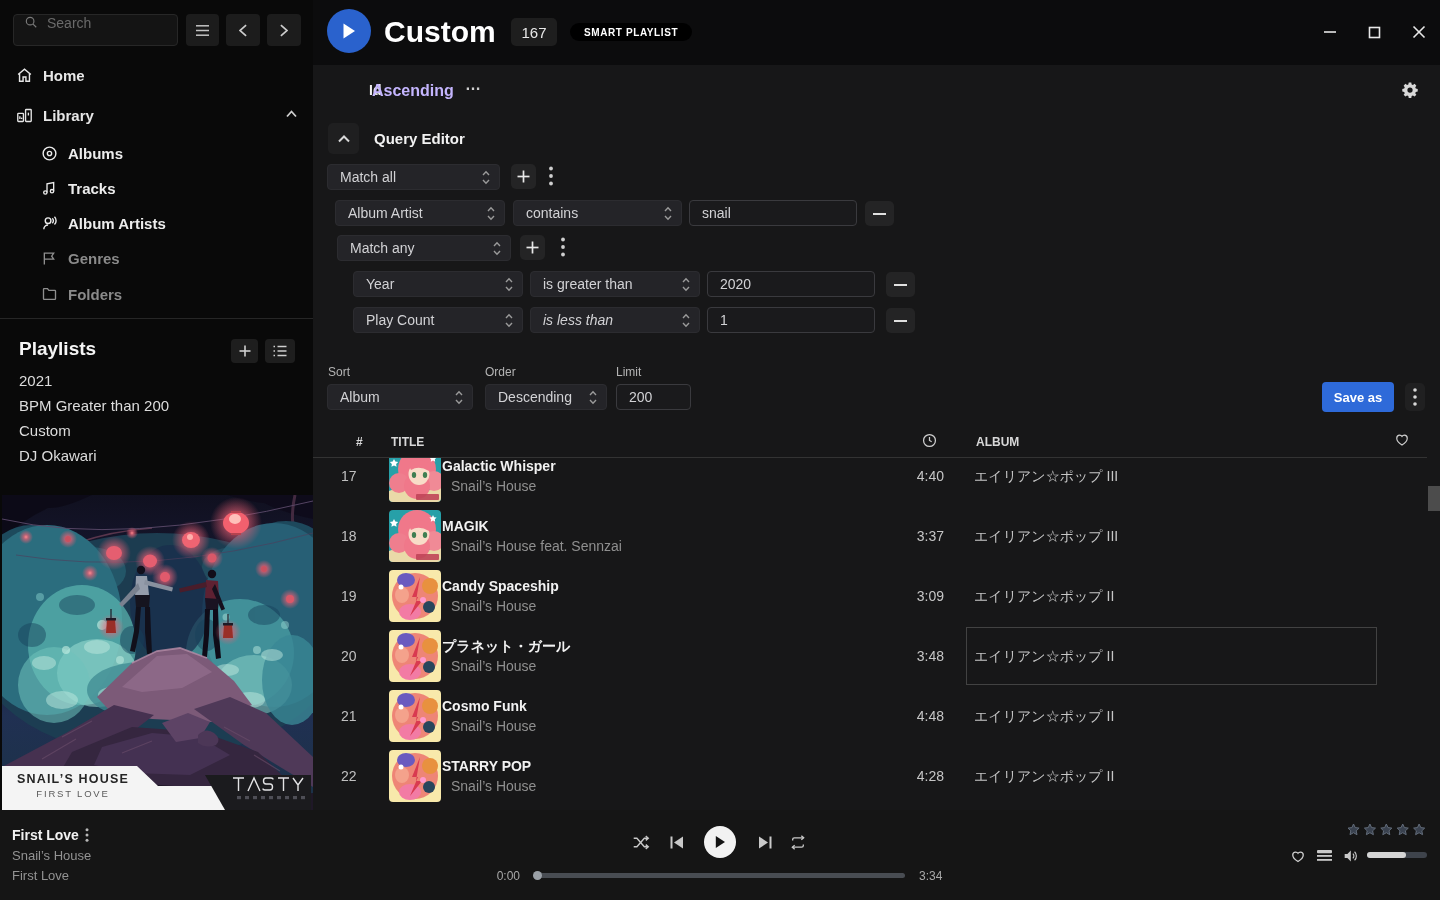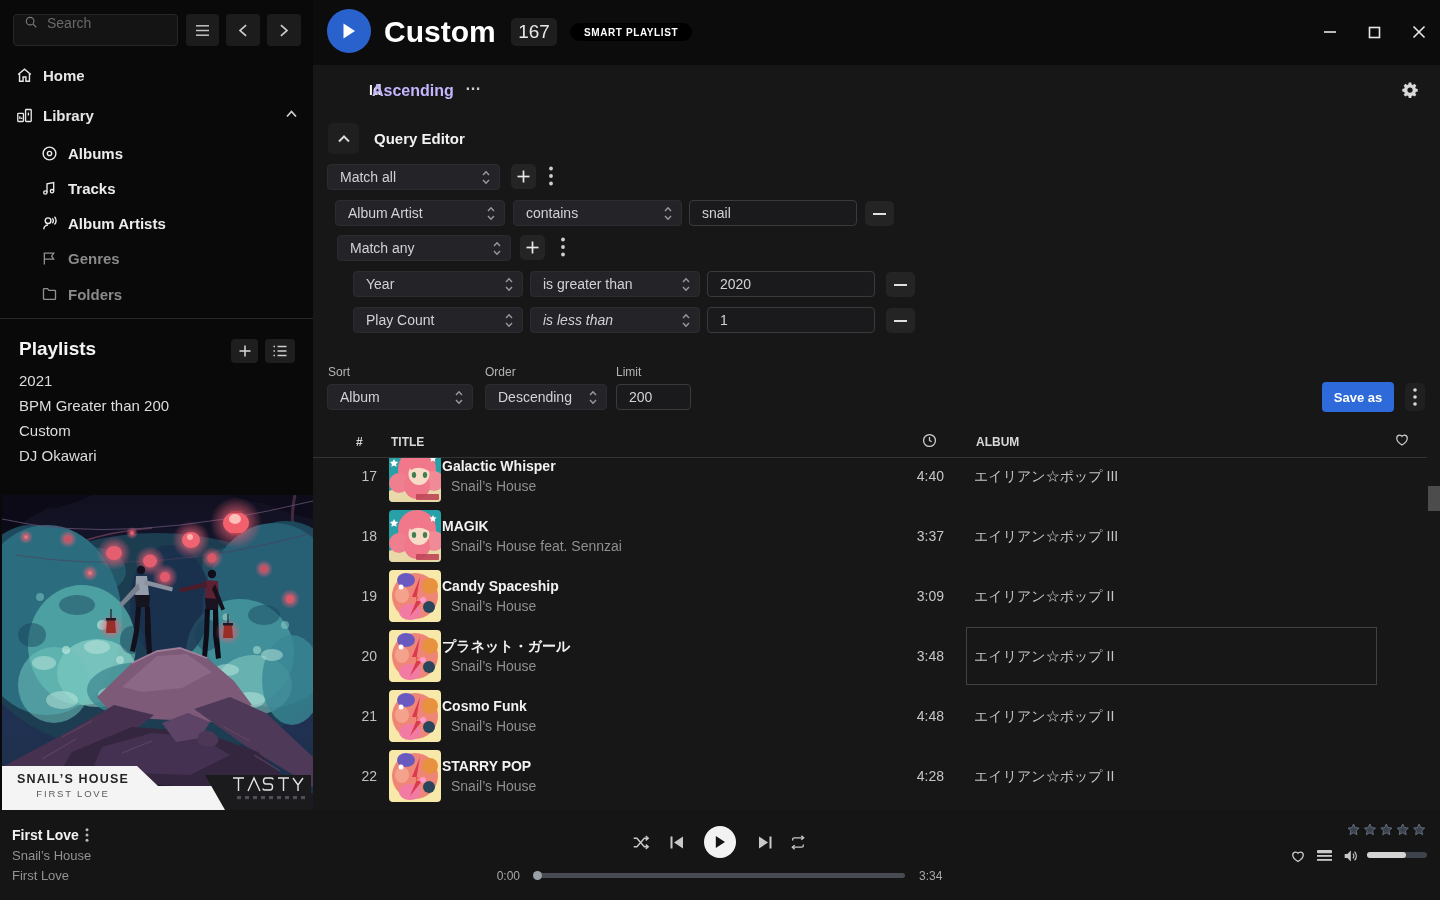--- a/index.html
+++ b/index.html
@@ -14,33 +14,33 @@
   .navitem { position:absolute; left:0; width:100%; height:30px; display:flex; align-items:center; color:#e6e6e6; font-size:15px; font-weight:700; }
   .navitem .ic { width:18px; margin-left:15px; margin-right:10px; display:flex; justify-content:center; }
   .subitem { position:absolute; left:0; width:100%; height:30px; display:flex; align-items:center; color:#ececec; font-size:15px; font-weight:700; }
   .subitem .ic { width:18px; margin-left:40px; margin-right:10px; display:flex; justify-content:center; }
   .subitem.dim { color:#8a8a8a; }
   .plitem { position:absolute; left:19px; color:#dcdcdc; font-size:15px; }
 
   
   #main { position:absolute; left:313px; top:0; width:1127px; height:810px; background:#171718; }
   #topband { position:absolute; left:0; top:0; width:1127px; height:65px; background:#0c0c0d; }
-  .badge167 { position:absolute; left:198px; top:18px; width:46px; height:28px; background:#1e1e1e; border-radius:5px; color:#e8e8e8; font-size:19px; display:flex; align-items:center; justify-content:center; }
+  .badge167 { position:absolute; left:198px; top:18px; width:46px; height:28px; background:#1e1e1e; border-radius:5px; color:#e8e8e8; font-size:15px; display:flex; align-items:center; justify-content:center; }
   .smartpill { position:absolute; left:257px; top:23px; height:18px; background:#000; border-radius:10px; color:#fff; font-size:10px; font-weight:700; letter-spacing:0.6px; display:flex; align-items:center; padding:0 14px; }
 
   .selbox { position:absolute; height:26px; background:#242428; border:1px solid #2c2c30; border-radius:4px; color:#d2d2d5; font-size:14px; display:flex; align-items:center; padding:0 12px; }
   .selbox .updn { position:absolute; right:9px; top:5px; }
   .inbox { position:absolute; height:26px; background:#1a1a1c; border:1px solid #3a3a3e; border-radius:4px; color:#d2d2d5; font-size:14px; display:flex; align-items:center; padding:0 12px; }
   .sqbtn { position:absolute; background:#242425; border-radius:5px; color:#e0e0e0; display:flex; align-items:center; justify-content:center; }
   .lbl { position:absolute; color:#b4b4b4; font-size:12px; }
 
   
   .thead { position:absolute; left:0; top:424px; width:1114px; height:34px; color:#d8d8d8; font-size:12px; font-weight:700; border-bottom:1px solid #333; }
   .row { position:absolute; left:0; width:1114px; height:60px; }
-  .rnum { position:absolute; left:28px; width:36px; text-align:right; top:22px; color:#c0c0c0; font-size:14px; }
+  .rnum { position:absolute; left:28px; width:36px; text-align:left; top:22px; color:#c0c0c0; font-size:14px; }
   .thumb { position:absolute; left:76px; top:4px; width:52px; height:52px; border-radius:4px; overflow:hidden; }
   .rtitle { position:absolute; left:129px; top:12px; color:#f2f2f2; font-size:14px; font-weight:700; }
   .rartist { position:absolute; left:138px; top:32px; color:#8f8f8f; font-size:14px; }
   .rdur { position:absolute; left:551px; width:80px; text-align:right; top:22px; color:#c6c6c6; font-size:14px; }
   .ralbum { position:absolute; left:661px; top:22px; color:#c6c6c6; font-size:14px; }
 
   
   #player { position:absolute; left:0; top:810px; width:1440px; height:90px; background:#151515; }
 </style>
 </head>

